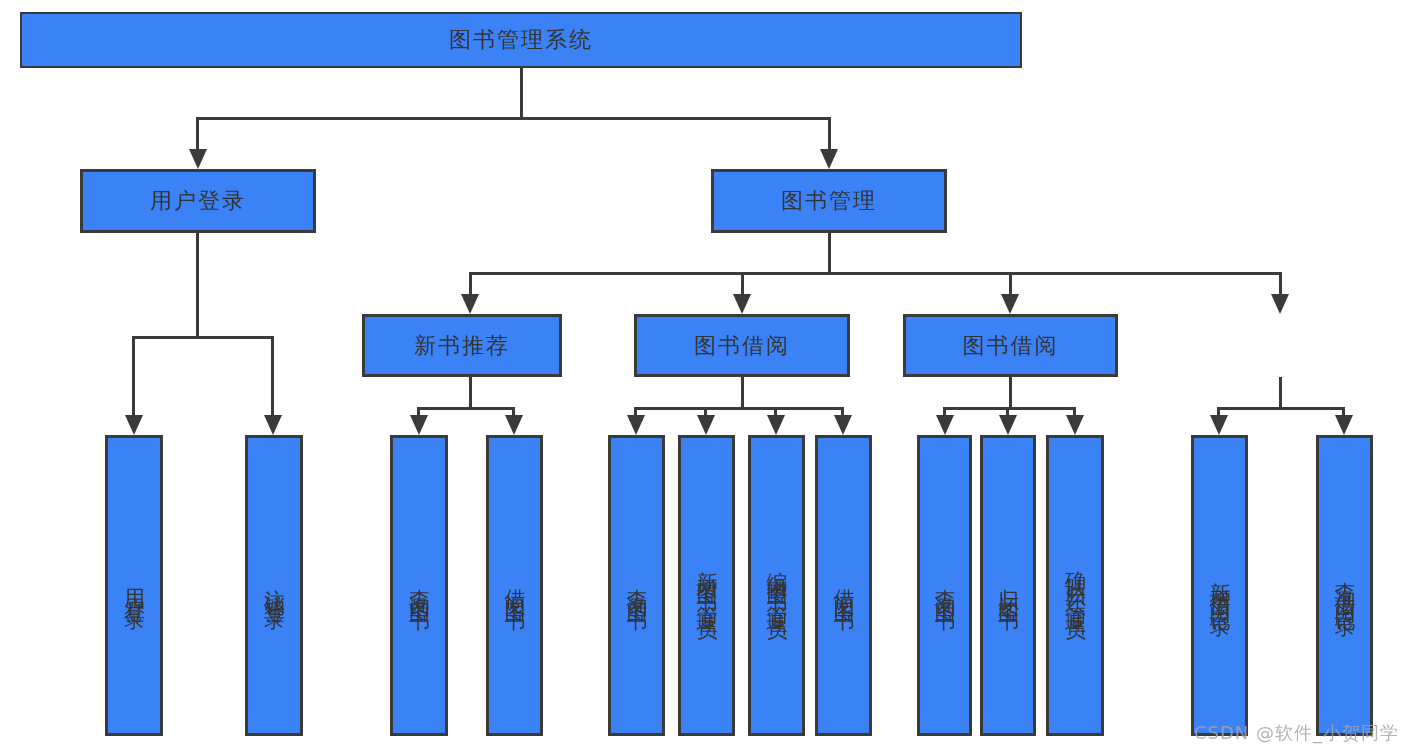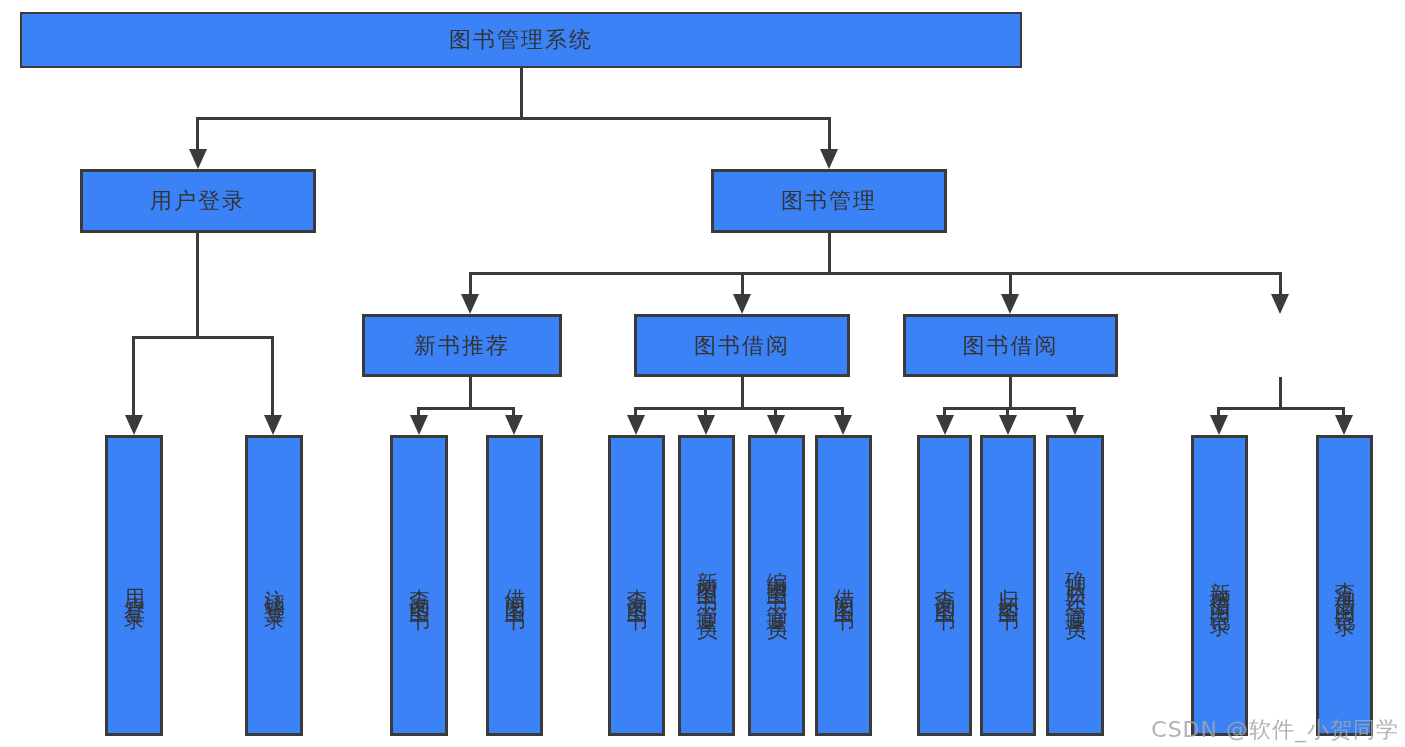--- a/index.html
+++ b/index.html
@@ -19,21 +19,21 @@
     font-size:21px;letter-spacing:7px;line-height:1;
   }
   .vline{position:absolute;width:3px;background:#3a3a3a;}
   .hline{position:absolute;height:3px;background:#3a3a3a;}
   .arrow{
     position:absolute;width:0;height:0;
     border-left:9px solid transparent;border-right:9px solid transparent;
     border-top:20px solid #3a3a3a;
   }
   .watermark{
-    position:absolute;right:6px;bottom:2px;font-size:22px;
+    position:absolute;right:6px;bottom:2px;font-size:18px;
     color:rgba(165,165,165,0.85);letter-spacing:1px;white-space:nowrap;
   }
 </style>
 </head>
 <body>
 
 <div class="stage">
 
   <div class="box root" style="left:20px;top:12px;width:1002px;height:56px;">
     <span>图书管理系统</span>

